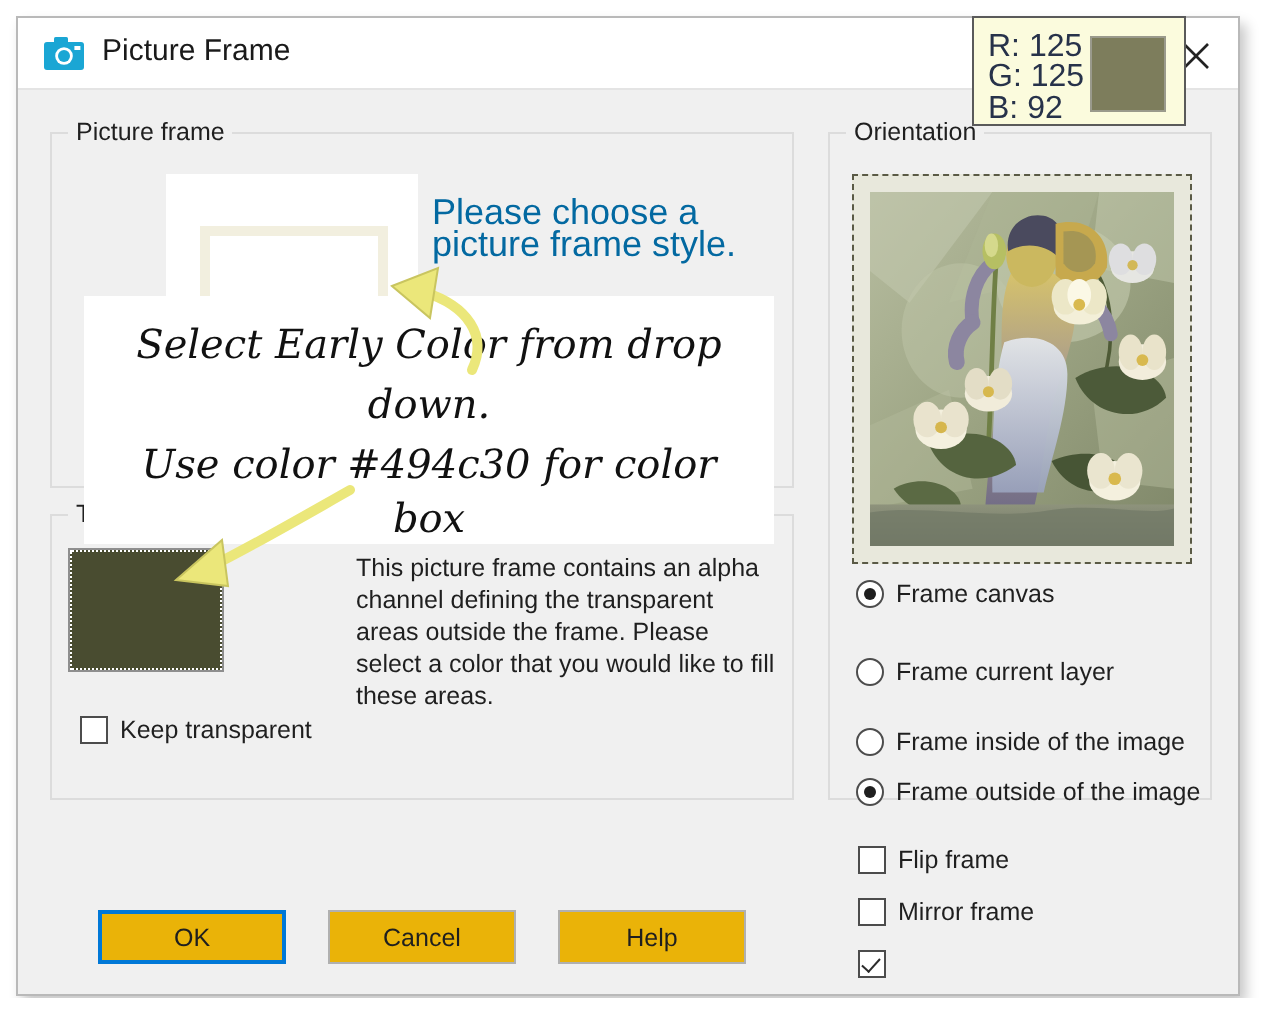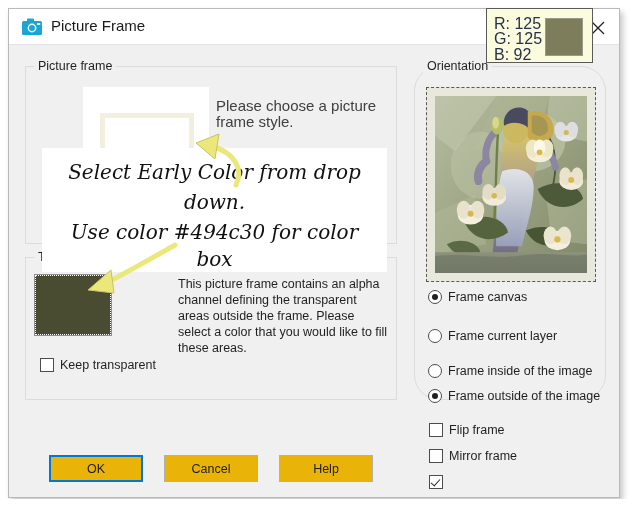--- a/index.html
+++ b/index.html
@@ -113,21 +113,21 @@
     left: 8px;
     padding: 0 4px;
     background: #f0f0f0;
     font-size: 12.5px;
     color: #1f1f1f;
     white-space: nowrap;
   }
 
   #grp-picture-frame { left: 16px; top: 57px; width: 372px; height: 178px; }
   #grp-transparency  { left: 16px; top: 248px; width: 372px; height: 143px; }
-  #grp-orientation   { left: 405px; top: 57px; width: 192px; height: 334px; border-radius: 25px; }
+  #grp-orientation   { left: 405px; top: 57px; width: 192px; height: 334px; }
 
   
   #frame-thumb-wrap {
     position: absolute;
     left: 57px;
     top: 20px;
     width: 126px;
     height: 122px;
     background: #ffffff;
     cursor: pointer;
@@ -148,23 +148,23 @@
     top: 78px;
     width: 11px;
     height: 7px;
     cursor: pointer;
   }
   #frame-help-text {
     position: absolute;
     left: 190px;
     top: 31px;
     width: 175px;
-    font-size: 15px;
+    font-size: 18px;
     line-height: 16px;
-    color: #404040;
+    color: #0369a1;
   }
 
   
   #transp-swatch {
     position: absolute;
     left: 9px;
     top: 17px;
     width: 76px;
     height: 60px;
     border: 1px dotted #ffffff;

